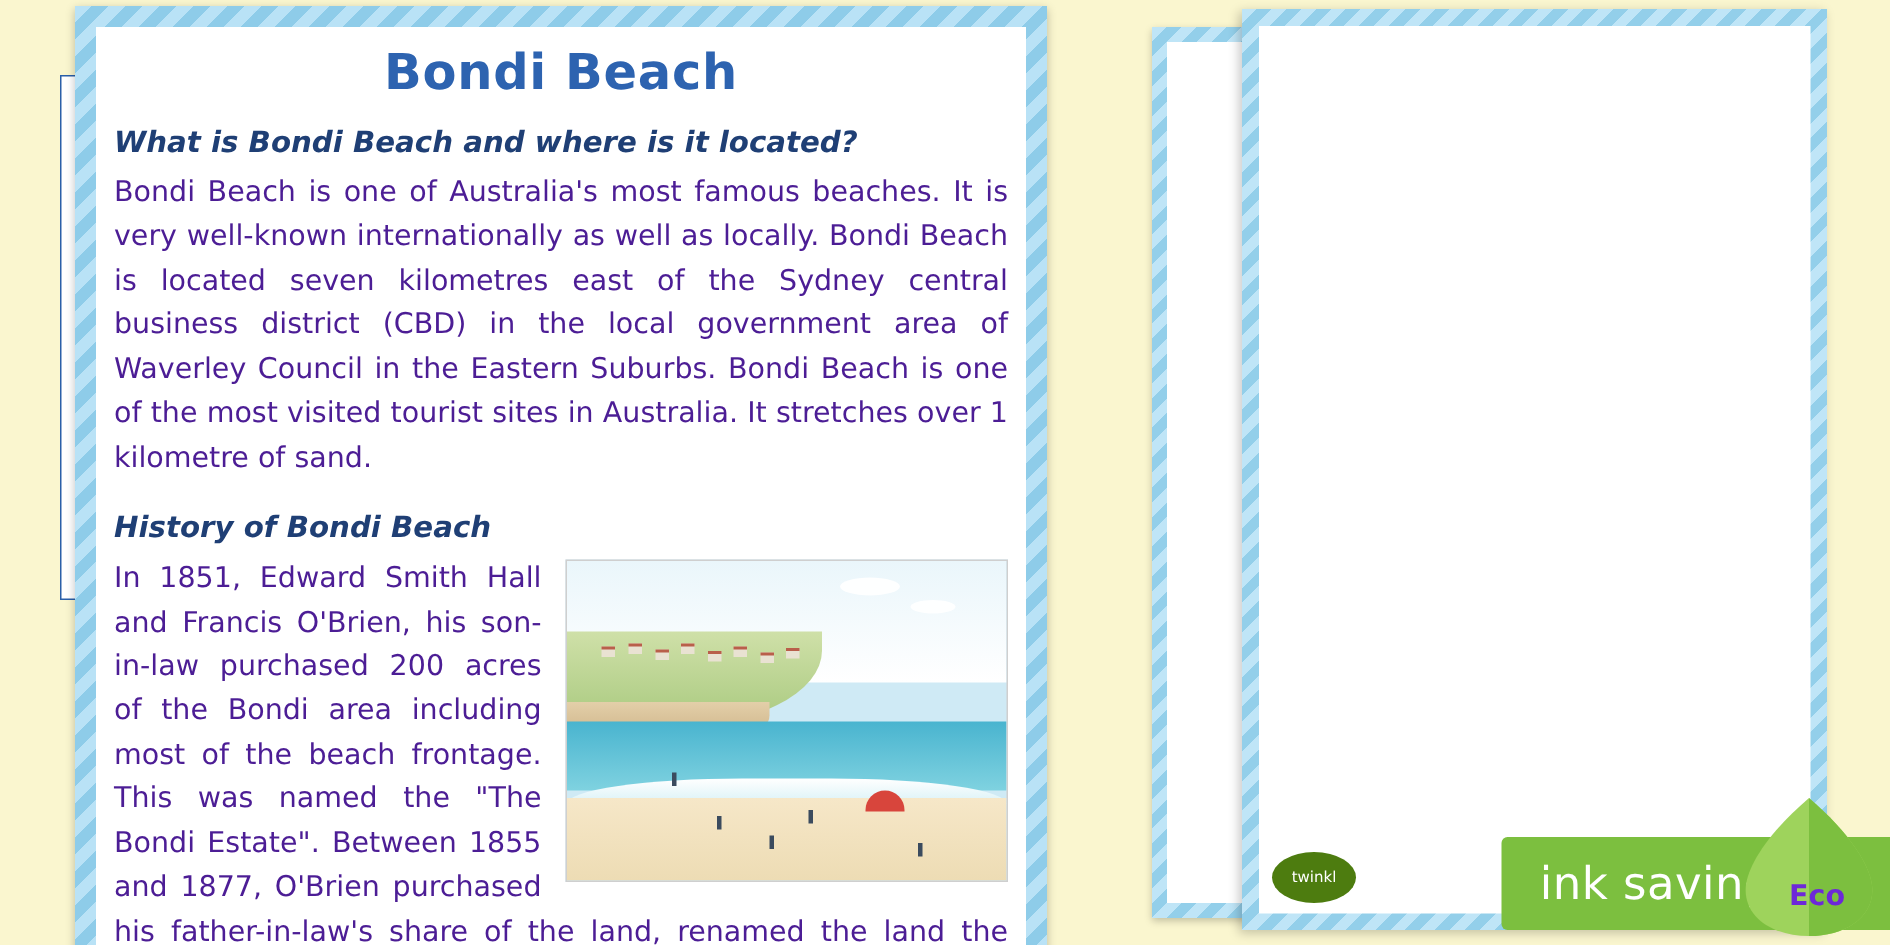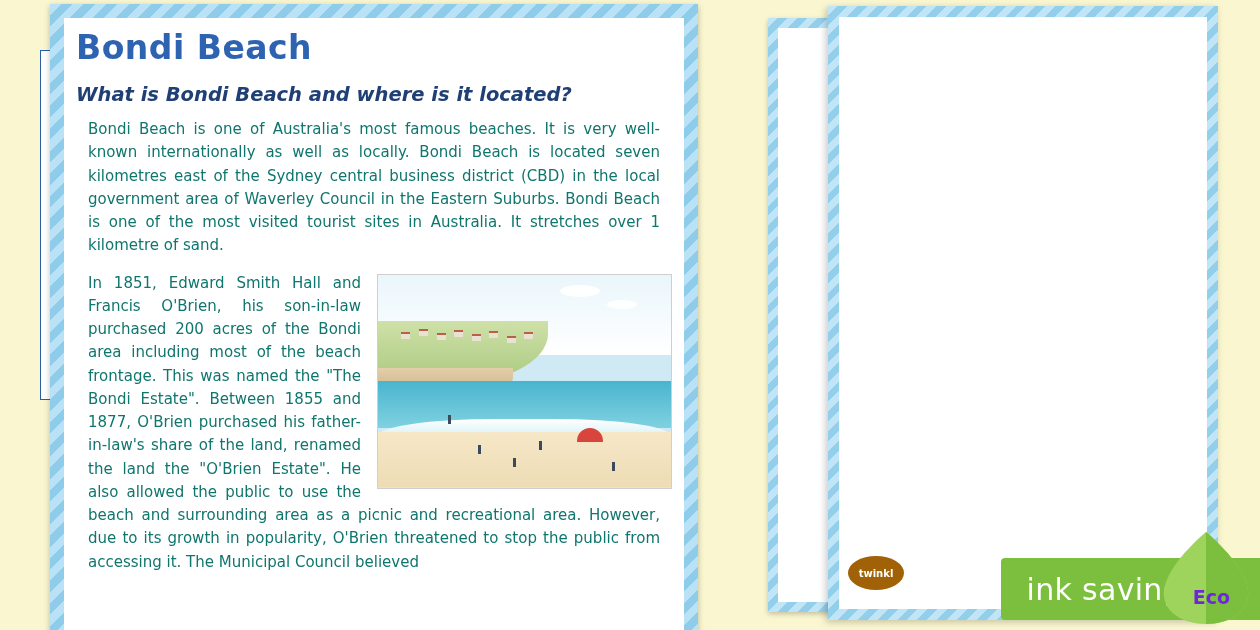--- a/index.html
+++ b/index.html
@@ -31,43 +31,44 @@
     border: 14px solid transparent;
     background:
       linear-gradient(#fff,#fff) padding-box,
       repeating-linear-gradient(135deg,#b9e2f6 0 8px,#8ecce9 8px 16px) border-box;
   }
   .main-inner {
     position: absolute;
     left: 26px; top: 18px; right: 26px; bottom: 0;
   }
   .doc-title {
+    text-align: center;
     color: #2d63b0;
     font-family: "DejaVu Sans", sans-serif;
     font-size: 33px;
     font-weight: bold;
     letter-spacing: 0.5px;
     margin: 6px 0 16px 0;
   }
   .h2 {
     color: #1f3f75;
     font-family: "DejaVu Sans", sans-serif;
     font-size: 19.5px;
     font-weight: bold;
     margin: 0 0 8px 0;
     font-style: italic;
   }
   .h2.spaced { margin-top: 20px; }
   .body-text {
-    color: #0f766e;
-    font-family: "DejaVu Sans", sans-serif;
-    font-size: 15px;
+    color: #4c1d95;
+    font-family: "DejaVu Sans", sans-serif;
+    font-size: 19px;
     line-height: 1.55;
     text-align: justify;
-    margin: 12px;
+    margin: 0;
   }
   .section { margin-bottom: 14px; }
 
   
   .history-wrap { position: relative; }
   .beach-photo {
     float: right;
     width: 295px; height: 215px;
     margin: 2px 0 6px 16px;
     border: 1px solid #cfcfcf;
@@ -178,29 +179,29 @@
   }
   .facts-list li::before {
     content: "•";
     position: absolute; left: 0; top: -1px;
     color: #24406e;
   }
 
   
   .twinkl-logo {
     position: absolute;
-    left: 848px; top: 556px;
+    left: 848px; top: 568px;
     width: 56px; height: 34px;
-    background: #a16207;
+    background: #4d7c0f;
     border-radius: 50%;
     display: flex; align-items: center; justify-content: center;
     color: #ffffff;
     font-family: "DejaVu Sans", sans-serif;
     font-size: 10px;
-    font-weight: bold;
+    font-weight: normal;
   }
 
   
   .eco-badge {
     position: absolute;
     right: 0; bottom: 10px;
     height: 62px;
     display: flex; align-items: center;
   }
   .eco-bar {
@@ -263,20 +264,21 @@
 
       <h1 class="doc-title">Bondi Beach</h1>
 
       <div class="section">
         <h2 class="h2">What is Bondi Beach and where is it located?</h2>
         <p class="body-text">Bondi Beach is one of Australia's most famous beaches. It is very well-known internationally as well as locally. Bondi Beach is located seven kilometres east of the Sydney central business district (CBD) in the local government area of Waverley Council in the Eastern Suburbs. Bondi Beach is one of the most visited tourist sites in Australia. It stretches over 1 kilometre of sand.</p>
       </div>
 
 
       <div class="section history-wrap">
+        <h2 class="h2 spaced">History of Bondi Beach</h2>
 
         <div class="beach-photo">
           <span class="sky"></span>
           <span class="cloud" style="left:62%;top:5%;width:40px;height:12px;"></span>
           <span class="cloud" style="left:78%;top:12%;width:30px;height:9px;"></span>
           <span class="headland"></span>
           <span class="cliff"></span>
           <span class="houses">
             <i style="left:4%;top:18%"></i>
               <i style="left:16%;top:10%"></i>

